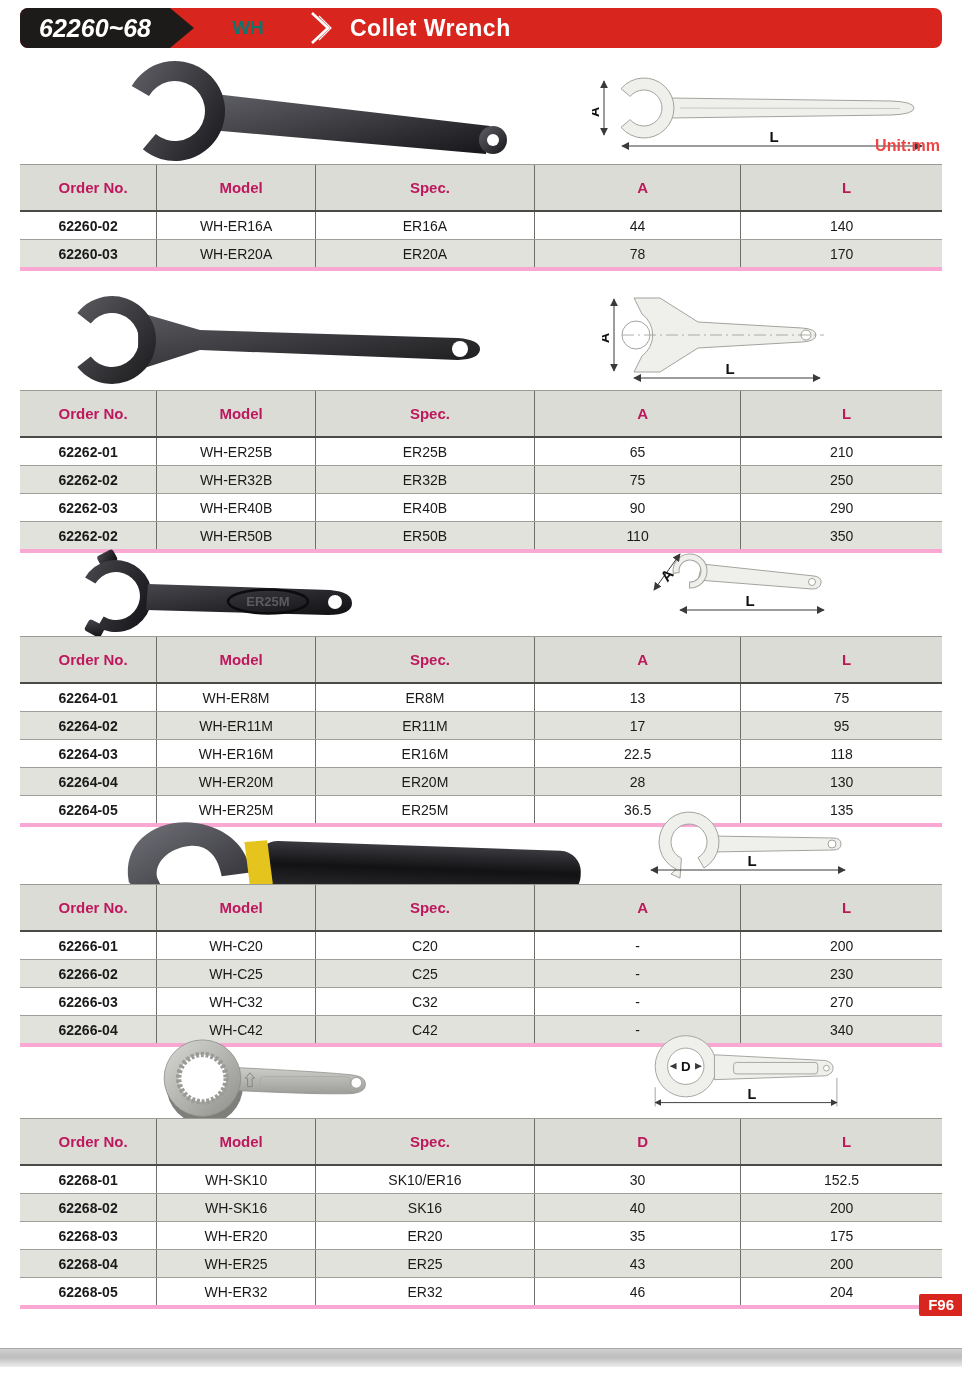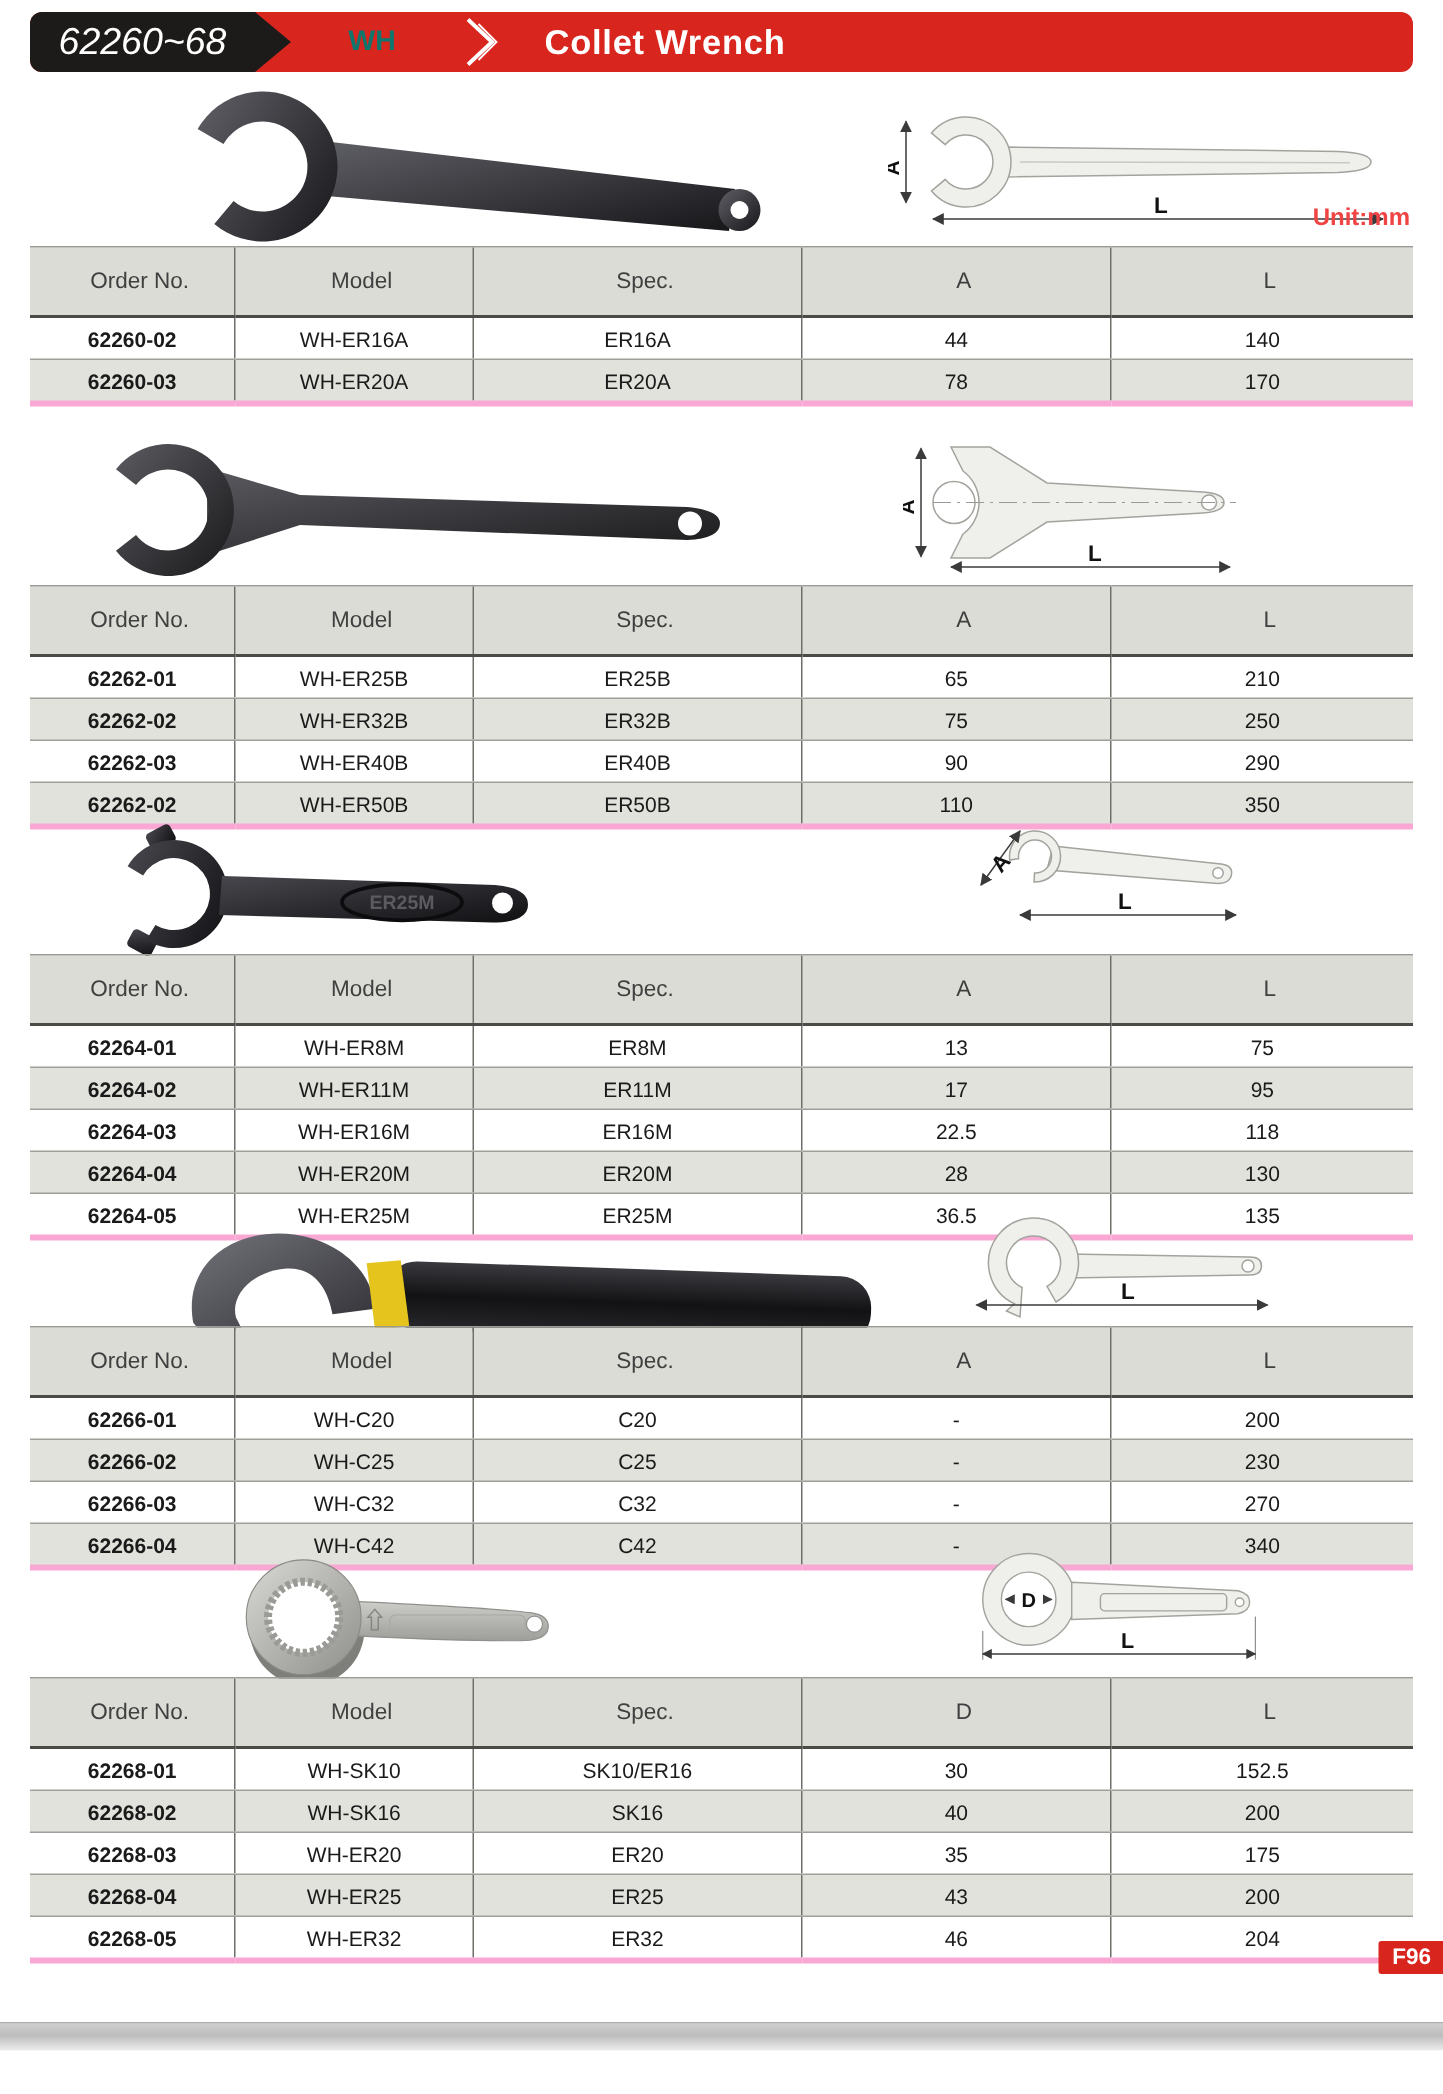--- a/index.html
+++ b/index.html
@@ -7,34 +7,34 @@
         font-family:"Liberation Sans","DejaVu Sans",sans-serif;color:#1a1a1a;}
 
   
   .hdr{position:absolute;top:8px;left:20px;width:922px;height:40px;}
   .hdr-bar{position:absolute;inset:0;background:#d8261e;border-radius:8px;}
   .hdr-badge{position:absolute;left:0;top:0;height:40px;width:150px;background:#1d1b1a;
              border-radius:8px 0 0 8px;display:flex;align-items:center;justify-content:center;}
   .hdr-badge::after{content:"";position:absolute;right:-24px;top:0;width:0;height:0;
              border-top:20px solid transparent;border-bottom:20px solid transparent;
              border-left:24px solid #1d1b1a;}
-  .hdr-badge span{color:#fff;font-weight:normal;font-style:italic;font-size:25px;letter-spacing:0;text-align:right;}
+  .hdr-badge span{color:#fff;font-weight:bold;font-style:italic;font-size:25px;letter-spacing:0;text-align:right;}
   .hdr-wh{position:absolute;left:178px;top:0;width:100px;height:40px;display:flex;
           align-items:center;justify-content:center;color:#0f766e;font-weight:bold;font-size:19px;}
   .hdr-chev{position:absolute;left:288px;top:3px;}
   .hdr-title{position:absolute;left:330px;top:0;height:40px;display:flex;align-items:center;
-          color:#fff;font-weight:bold;font-size:23px;letter-spacing:0.5px;margin-left:13px;}
+          color:#fff;font-weight:bold;font-size:23px;letter-spacing:0.5px;}
 
   
   .fig{position:absolute;}
   .unit-label{position:absolute;right:22px;top:137px;font-weight:bold;font-size:16px;color:#ef4444;}
 
   
   .spec-table{position:absolute;left:20px;width:922px;border-collapse:collapse;table-layout:fixed;}
-  .spec-table th{background:#dcdcd6;font-size:15px;font-weight:normal;height:43px;color:#404040;
+  .spec-table th{background:#dcdcd6;font-size:15px;font-weight:bold;height:43px;color:#be185d;
                  border-top:1px solid #9a9a96;border-bottom:2px solid #4a4a46;padding-left:11px;}
   .spec-table td{font-size:14px;height:25px;text-align:center;border-bottom:1px solid #9f9f9a;}
   .spec-table th{text-align:center;}
   .spec-table tbody tr:nth-child(even){background:#e2e2dc;}
   .spec-table td:first-child{font-weight:bold;}
   .spec-table th + th, .spec-table td + td{border-left:1px solid #6f6f6a;}
   .spec-table tbody tr:last-child td{border-bottom:4px solid #f9a8d4;}
   .spec-table th:nth-child(1){width:14.5%}
   .spec-table th:nth-child(2){width:17%}
   .spec-table th:nth-child(3){width:24%}

